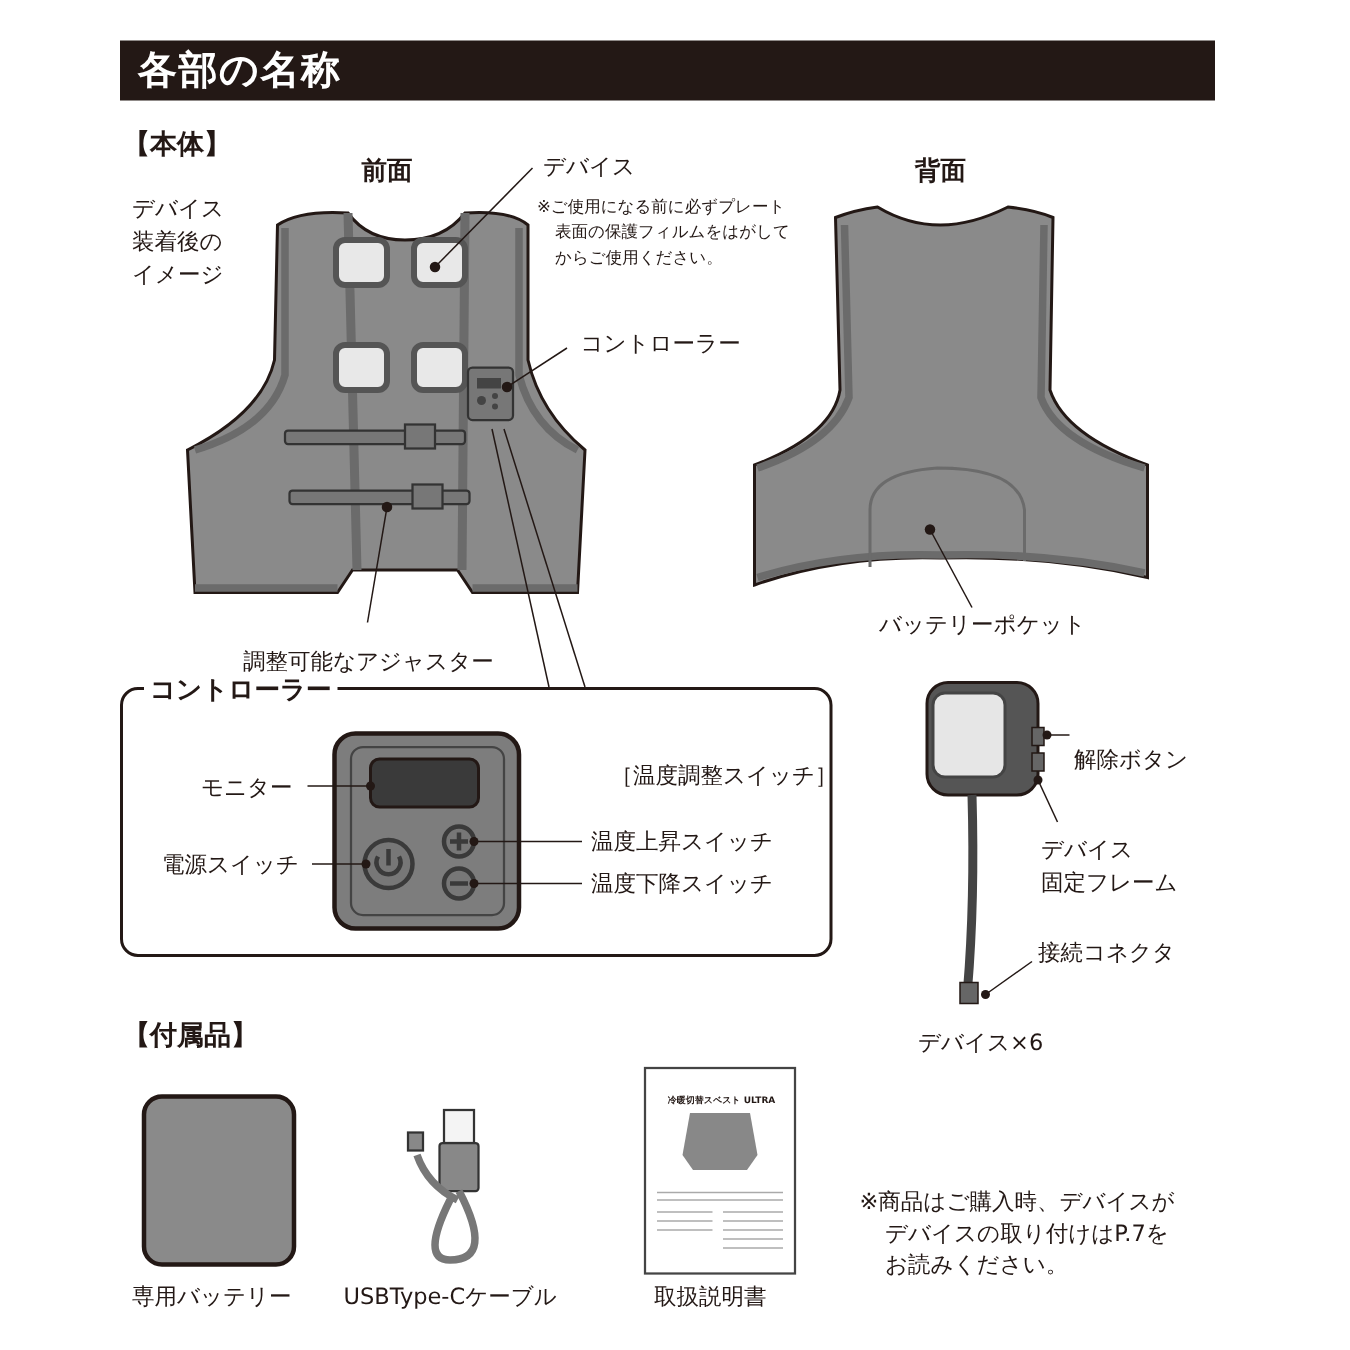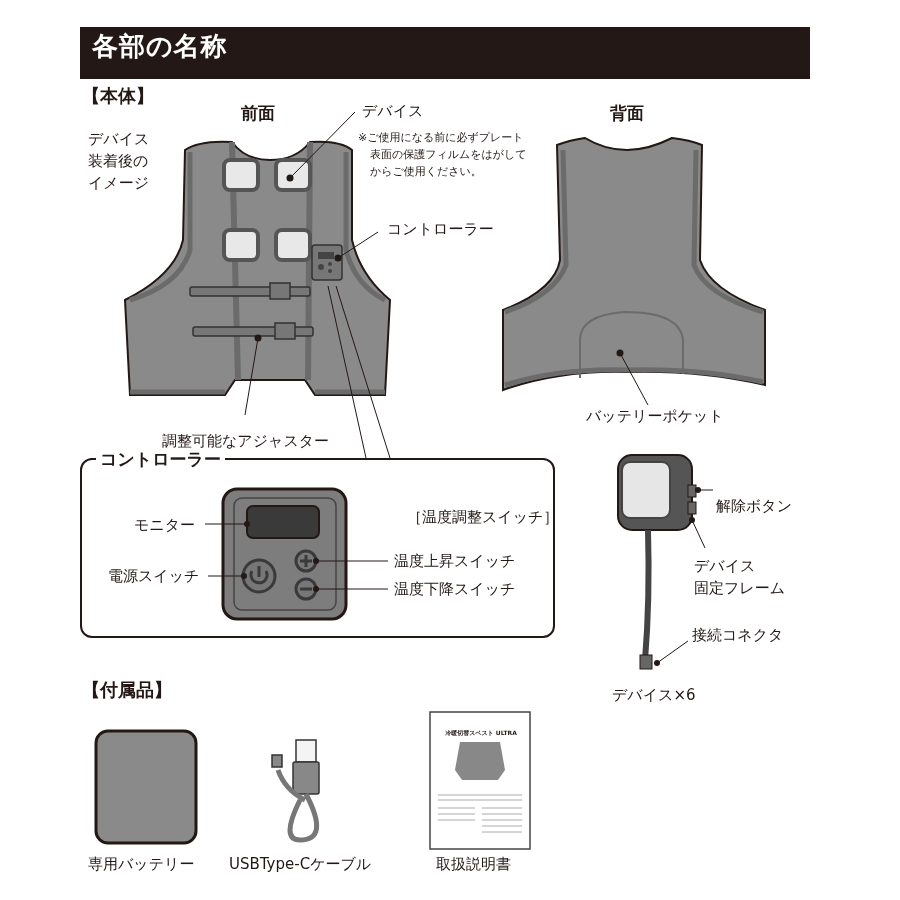--- a/index.html
+++ b/index.html
@@ -1,18 +1,18 @@
 <!DOCTYPE html>
 <html><head>
 <meta charset="utf-8">
 <style>
   html,body{margin:0;padding:0;background:#fff;}
   body{width:900px;height:900px;position:relative;overflow:hidden;font-family:"DejaVu Sans",sans-serif;color:#231815;}
   .abs{position:absolute;}
-  .header-bar{left:80px;top:27px;width:730px;height:52px;background:#231815;}
+  .header-bar{left:80px;top:27px;width:730px;height:40px;background:#231815;}
   .header-title{left:12px;top:2px;font-size:26px;font-weight:bold;color:#fff;letter-spacing:1px;}
   .sec{font-size:18px;font-weight:bold;}
   .lbl{font-size:15px;white-space:nowrap;}
   .lbl-b{font-size:17px;font-weight:bold;white-space:nowrap;}
   .note{font-size:11px;line-height:17px;white-space:nowrap;}
   .note2{font-size:15px;line-height:21px;white-space:nowrap;}
   svg{position:absolute;left:0;top:0;overflow:visible;}
   .ctrl-box{left:80px;top:458px;width:475px;height:180px;border:2px solid #231815;border-radius:12px;box-sizing:border-box;}
   .ctrl-title{left:96px;top:448px;background:#fff;padding:0 4px;font-size:17px;font-weight:bold;}
 </style>
@@ -184,13 +184,16 @@
 <div class="abs lbl" style="left:692px;top:626px;">接続コネクタ</div>
 <div class="abs lbl" style="left:612px;top:686px;">デバイス×6</div>
 
 <div class="abs sec" style="left:82px;top:678px;">【付属品】</div>
 <div class="abs lbl" style="left:88px;top:855px;">専用バッテリー</div>
 <div class="abs lbl" style="left:229px;top:855px;">USBType-Cケーブル</div>
 <div class="abs lbl" style="left:436px;top:855px;">取扱説明書</div>
 <div class="abs" style="left:440px;top:729px;width:82px;font-size:6px;font-weight:bold;text-align:center;white-space:nowrap;overflow:hidden;">冷暖切替スベスト ULTRA</div>
 
 <div class="abs note2" style="left:573px;top:791px;">
+  <div>※商品はご購入時、デバイスが</div>
+  <div style="padding-left:17px;">デバイスの取り付けはP.7を</div>
+  <div style="padding-left:17px;">お読みください。</div>
 </div>
 
 </body></html>

